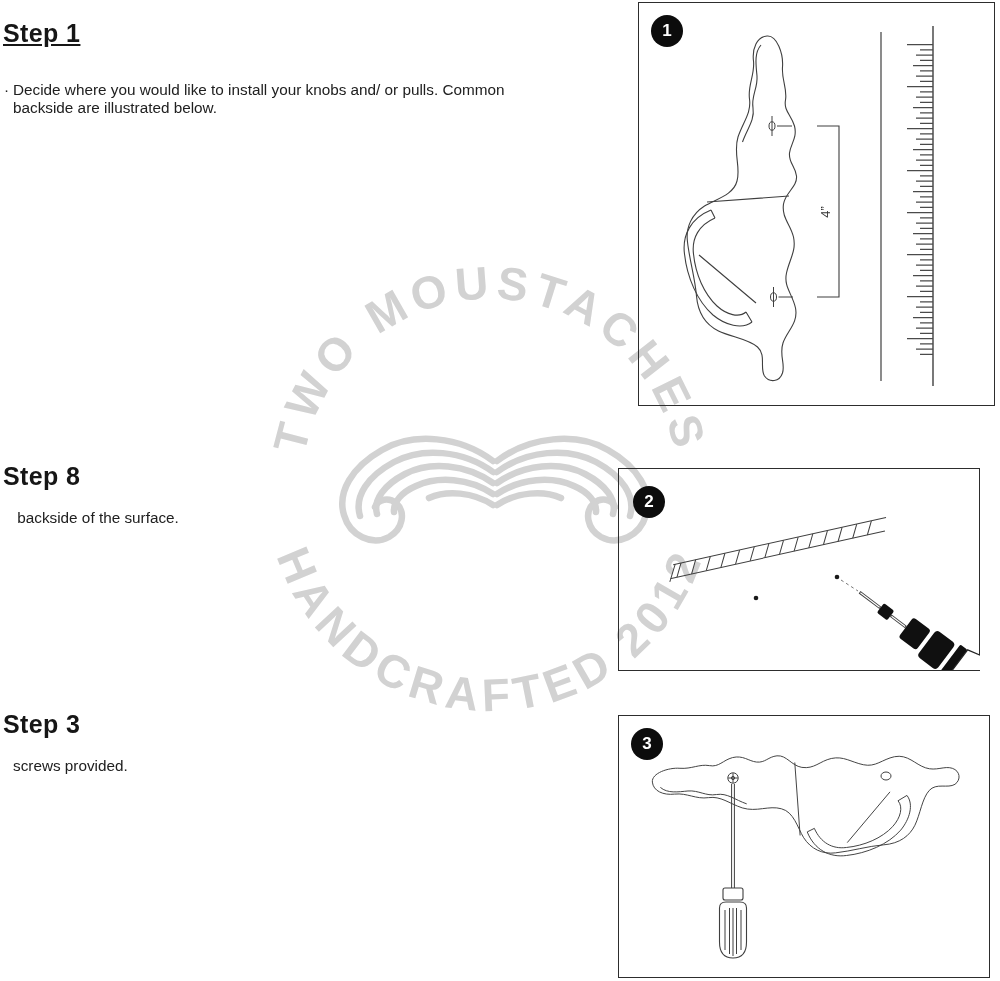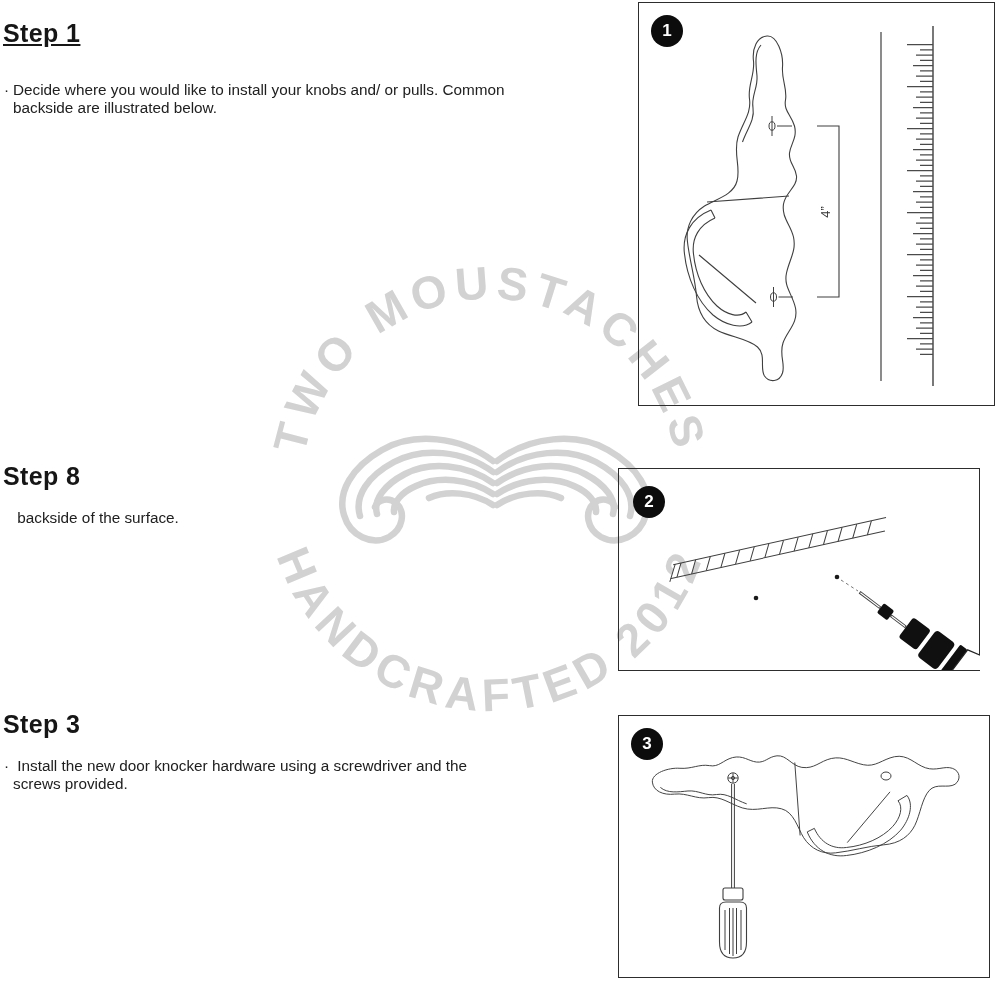--- a/index.html
+++ b/index.html
@@ -62,21 +62,20 @@
     <div class="line cont">backside are illustrated below.</div>
   </div>
 
   <div class="step-title" id="title-2">Step 8</div>
   <div class="bullets" id="bullets-2">
     <div class="line cont"> backside of the surface.</div>
   </div>
 
   <div class="step-title" id="title-3">Step 3</div>
   <div class="bullets" id="bullets-3">
-    <div class="line"><span class="dot">·</span><span> Install the new door knocker hardware using a screwdriver and the</span></div>
     <div class="line cont">screws provided.</div>
   </div>
 
   <div class="fig" id="fig-1">
     <div class="badge">1</div>
     <svg width="357" height="404" viewBox="0 0 357 404">
       <defs>
         <pattern id="rticks" width="30" height="42" patternUnits="userSpaceOnUse">
           <path stroke="#4a4a4a" stroke-width="1.1" d="M4 .6 H30 M17 5.85 H30 M13 11.1 H30 M17 16.35 H30 M10 21.6 H30 M17 26.85 H30 M13 32.1 H30 M17 37.35 H30"></path>
         </pattern>

